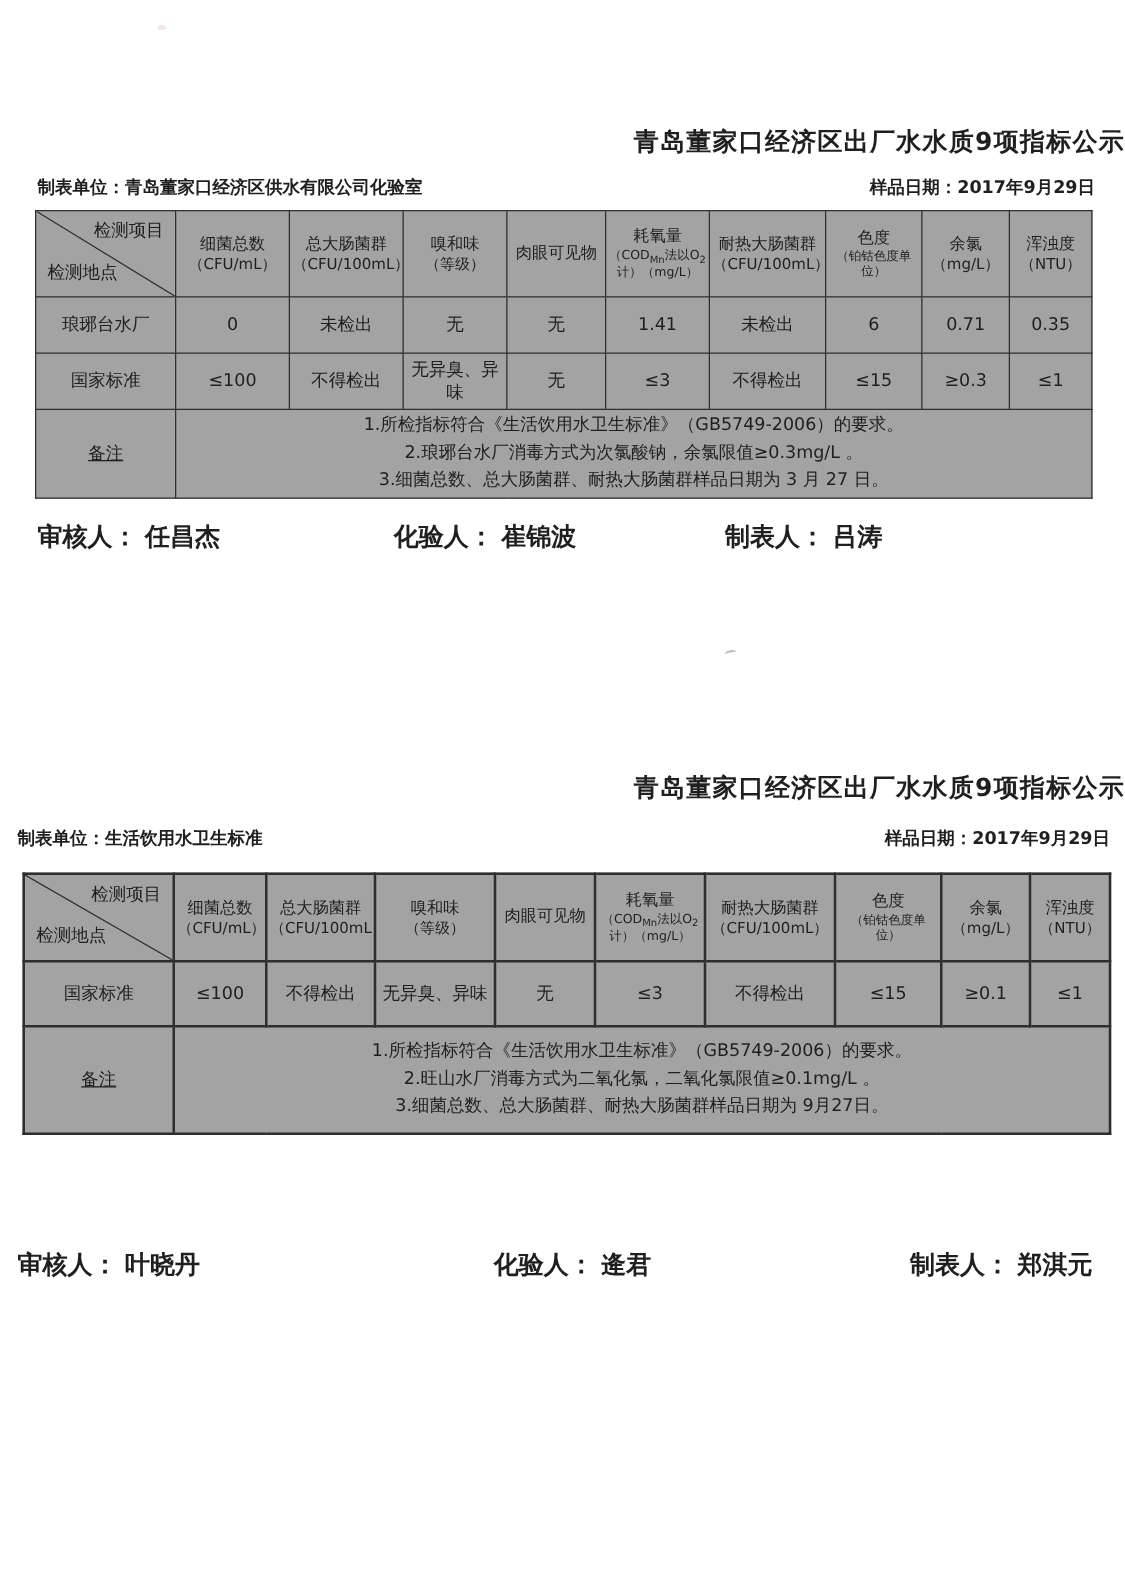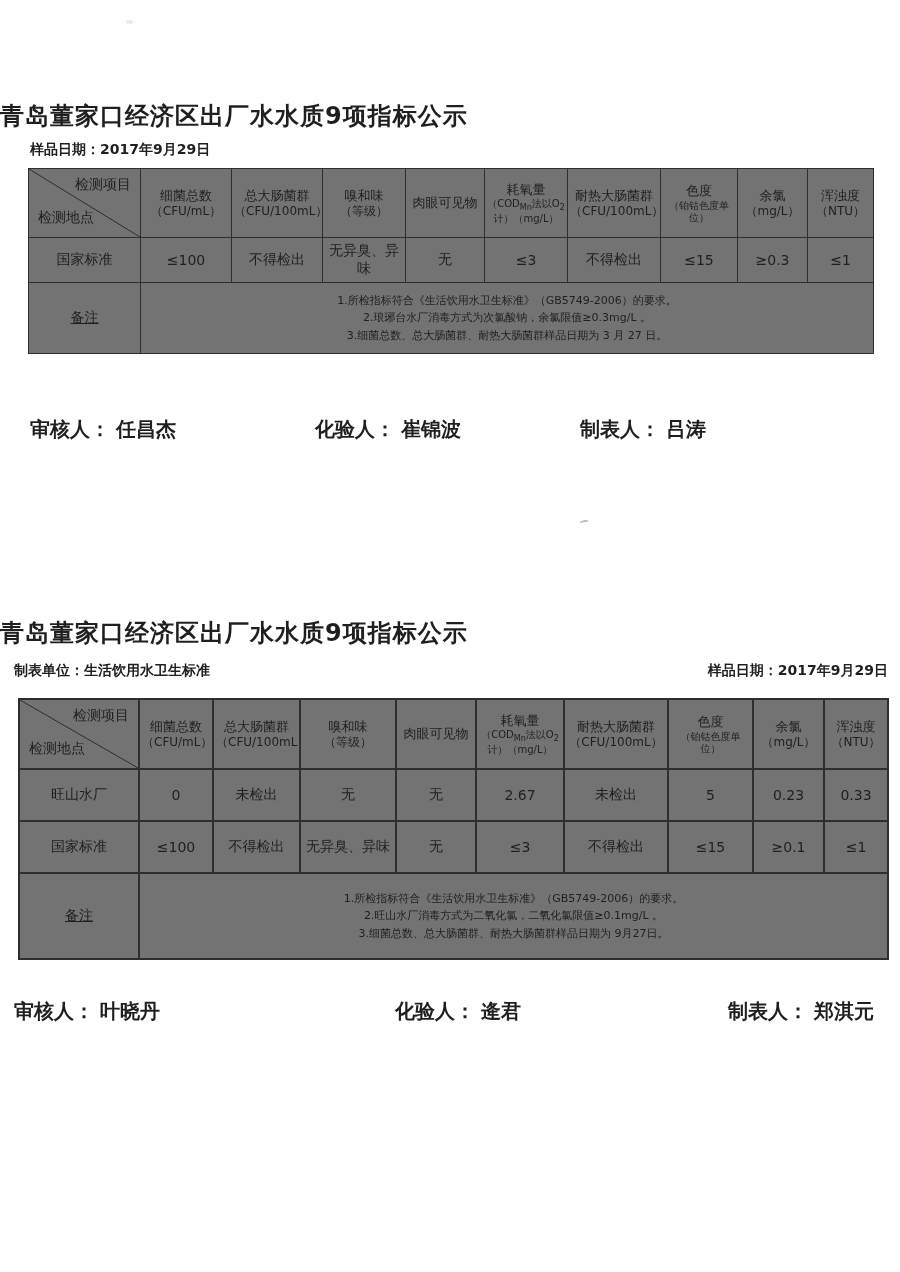--- a/index.html
+++ b/index.html
@@ -5,44 +5,44 @@
   * { margin:0; padding:0; box-sizing:border-box; }
   html,body { width:900px; height:1272px; }
   body {
     position:relative;
     background:#ffffff;
     color:#1f1f1f;
     font-family:"DejaVu Sans","Liberation Sans",sans-serif;
   }
   .report-title {
     position:absolute; left:0; width:100%;
-    text-align:left; font-size:24px; font-weight:bold; letter-spacing:1px;
+    text-align:right; font-size:20px; font-weight:bold; letter-spacing:1px;
   }
   .meta-row {
     position:absolute; display:flex; justify-content:space-between;
     font-size:14px; font-weight:bold; white-space:nowrap;
   }
   .wq-table {
-    position:absolute; border-collapse:collapse; table-layout:fixed; background:#737373;
+    position:absolute; border-collapse:collapse; table-layout:fixed; background:#a3a3a3;
   }
   .wq-table th, .wq-table td {
     text-align:center; vertical-align:middle; font-weight:normal;
     padding:1px 2px; overflow:hidden;
   }
   .t1, .t1 th, .t1 td { border:1px solid #2e2e2e; }
   .t2, .t2 th, .t2 td { border:2px solid #2e2e2e; }
   .ch .l1 { font-size:13px; line-height:1.35; }
   .ch .l2 { font-size:12px; line-height:1.25; }
   .ch .tiny { font-size:10px; line-height:1.2; }
   .ch sub { font-size:8px; }
   .val { font-size:14px; }
   .row-label { font-size:14px; }
   .remarks-label { font-size:14px;text-decoration:underline; }
   .remarks {
-    text-align:left; padding:4px 10px; font-size:11px; line-height:1.55;margin-left:19px;
+    text-align:left; padding:4px 10px; font-size:14px; line-height:1.55;margin-left:19px;
   }
   .diag { position:relative; overflow:hidden; }
   .diag-svg { position:absolute; top:0; left:0; width:100%; height:100%; }
   .diag-svg line { stroke:#2e2e2e; stroke-width:1; }
   .ct { position:absolute; top:7px; right:9px; font-size:14px; }
   .cb { position:absolute; bottom:10px; left:9px; font-size:14px; }
   .sig-row { position:absolute; left:0; width:100%; height:20px; font-size:20px; font-weight:bold; white-space:nowrap; }
   .sig { position:absolute; top:0; }
   .sig .name { margin-left:6px; }
   .artifact-mid {
@@ -54,20 +54,21 @@
     position:absolute; left:126px; top:20px; width:7px; height:4px;
     background:rgba(230,180,180,0.35); border-radius:50%;
   }
 </style>
 </head>
 <body>
 
 <div class="report-title" style="top:100px">青岛董家口经济区出厂水水质9项指标公示</div>
 
 <div class="meta-row" style="top:141px; left:30px; width:846px">
+  <span><span>制表单位：</span><span>青岛董家口经济区供水有限公司化验室</span></span>
   <span><span>样品日期：</span><span>2017年9月29日</span></span>
 </div>
 
 <table class="wq-table t1" style="top:168px; left:28px; width:845px">
   <colgroup>
     <col style="width:112px">
       <col style="width:91px">
       <col style="width:91px">
       <col style="width:83px">
       <col style="width:79px">
@@ -117,20 +118,32 @@
     <th class="ch">
       <div class="l1">余氯</div>
       <div class="l2">（mg/L）</div>
     </th>
     <th class="ch">
       <div class="l1">浑浊度</div>
       <div class="l2">（NTU）</div>
     </th>
   </tr>
   <tr style="height:45px">
+    <td class="row-label">琅琊台水厂</td>
+    <td class="val">0</td>
+    <td class="val">未检出</td>
+    <td class="val">无</td>
+    <td class="val">无</td>
+    <td class="val">1.41</td>
+    <td class="val">未检出</td>
+    <td class="val">6</td>
+    <td class="val">0.71</td>
+    <td class="val">0.35</td>
+  </tr>
+  <tr style="height:45px">
     <td class="row-label">国家标准</td>
     <td class="val">≤100</td>
     <td class="val">不得检出</td>
     <td class="val">无异臭、异味</td>
     <td class="val">无</td>
     <td class="val">≤3</td>
     <td class="val">不得检出</td>
     <td class="val">≤15</td>
     <td class="val">≥0.3</td>
     <td class="val">≤1</td>
@@ -215,32 +228,20 @@
     <th class="ch">
       <div class="l1">余氯</div>
       <div class="l2">（mg/L）</div>
     </th>
     <th class="ch">
       <div class="l1">浑浊度</div>
       <div class="l2">（NTU）</div>
     </th>
   </tr>
   <tr style="height:52px">
-    <td class="row-label">旺山水厂</td>
-    <td class="val">0</td>
-    <td class="val">未检出</td>
-    <td class="val">无</td>
-    <td class="val">无</td>
-    <td class="val">2.67</td>
-    <td class="val">未检出</td>
-    <td class="val">5</td>
-    <td class="val">0.23</td>
-    <td class="val">0.33</td>
-  </tr>
-  <tr style="height:52px">
     <td class="row-label">国家标准</td>
     <td class="val">≤100</td>
     <td class="val">不得检出</td>
     <td class="val">无异臭、异味</td>
     <td class="val">无</td>
     <td class="val">≤3</td>
     <td class="val">不得检出</td>
     <td class="val">≤15</td>
     <td class="val">≥0.1</td>
     <td class="val">≤1</td>

